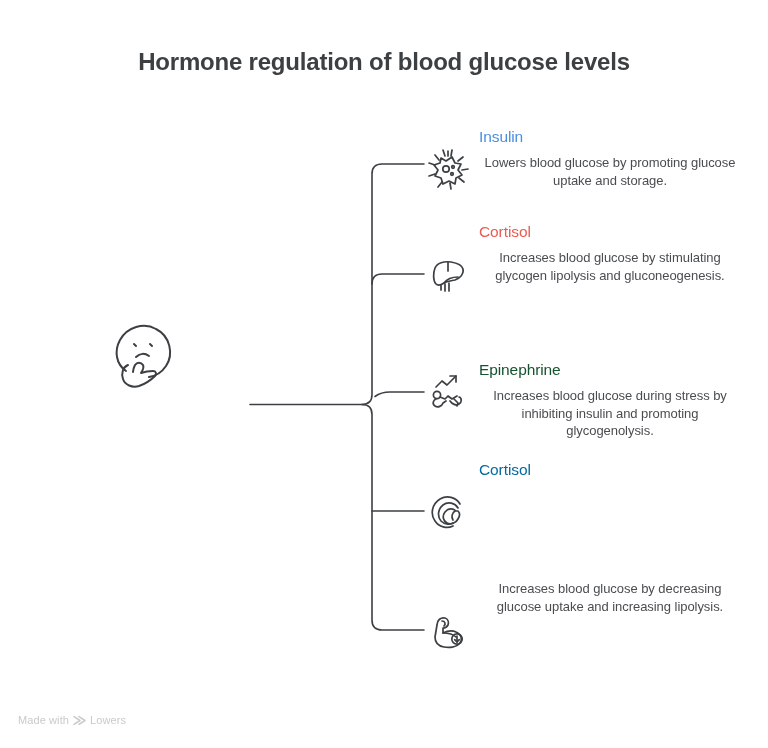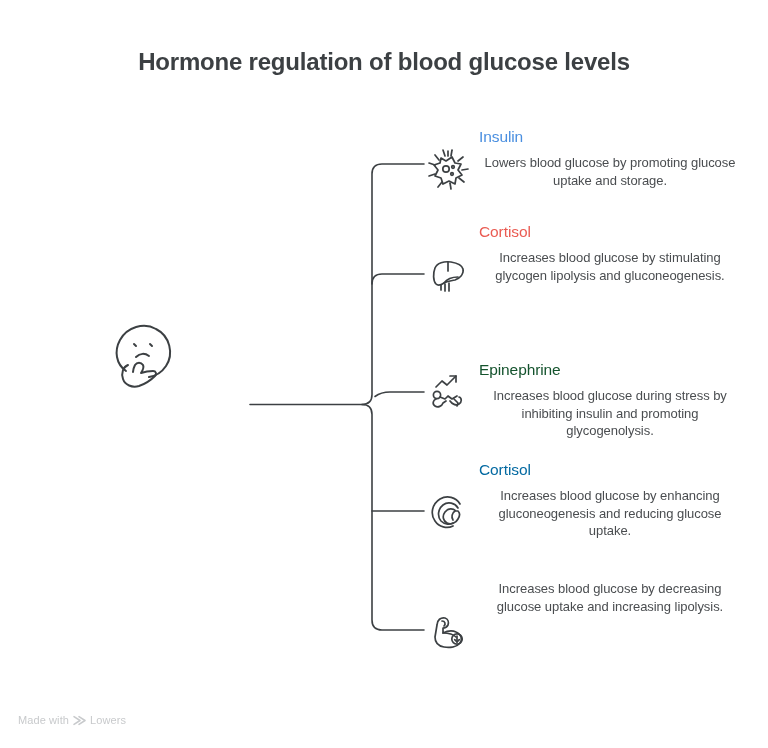--- a/index.html
+++ b/index.html
@@ -220,21 +220,20 @@
       <svg viewBox="0 0 48 48" xmlns="http://www.w3.org/2000/svg" fill="none" stroke="#3c4043" stroke-width="1.7" stroke-linecap="round" stroke-linejoin="round">
         <path d="M 36 17 C 32 10 23 8 16 12 C 8 17 6 27 11 34 C 15 40 23 42 29 39"></path>
         <path d="M 34 21 C 31 16 24 14 19 18 C 14 22 13 29 17 34 C 20 37 25 38 29 36"></path>
         <path d="M 32 24 C 29 21 24 21 21 25 C 18 29 19 34 23 36
                  C 27 38 32 36 34 32 C 36 29 36 26 34 24 Z"></path>
         <path d="M 31 24 C 28 26 27 30 29 33"></path>
       </svg>
     </div>
     <div class="branch-text">
       <div class="branch-heading" style="color:#0369a1;">Cortisol</div>
-      <div class="branch-desc">Increases blood glucose by enhancing gluconeogenesis and reducing glucose uptake.</div>
     </div>
   </div>
 
   <div class="branch-item" style="top:580px;">
     <div class="branch-icon" style="top:26px;">
       <svg viewBox="0 0 48 48" xmlns="http://www.w3.org/2000/svg" fill="none" stroke="#3c4043" stroke-width="1.7" stroke-linecap="round" stroke-linejoin="round">
         <path d="M 13 19 C 13 14 17 11 21 12 C 24 13 25 16 24 19
                  C 23 21 21 22 19 22 L 19 27
                  C 23 25 28 24 32 26 C 37 28 39 33 36 37
                  C 33 41 26 42 20 41 C 14 40 11 36 11 31 Z"></path>

